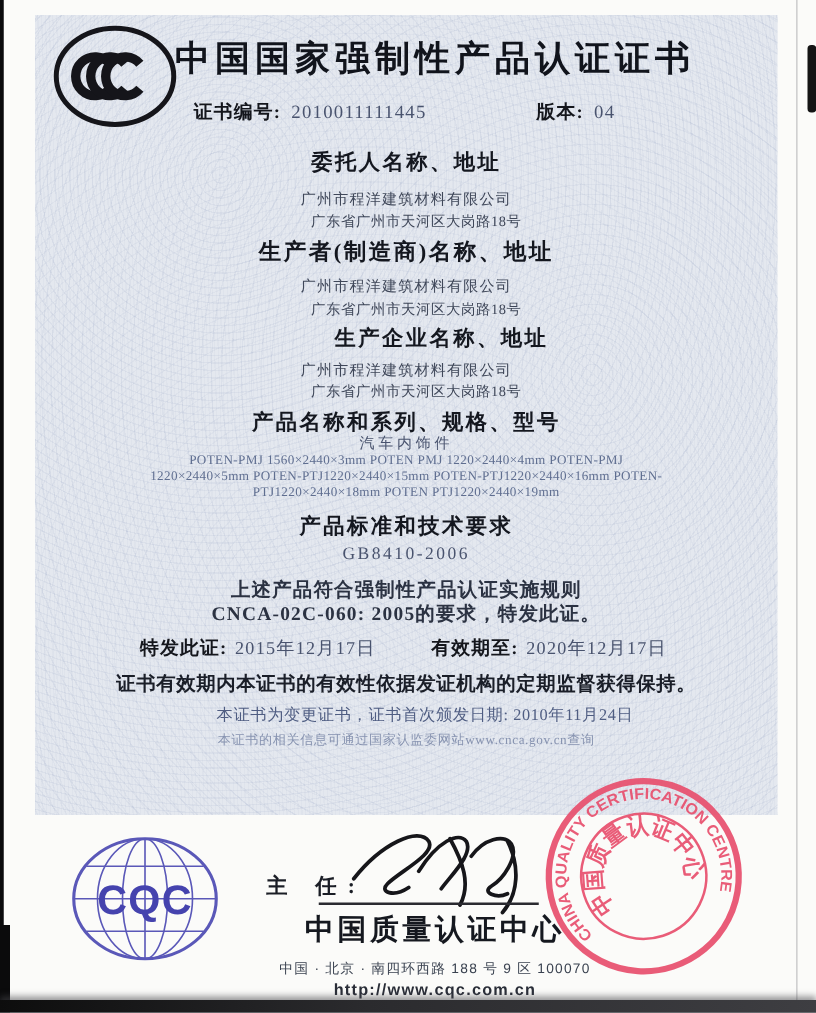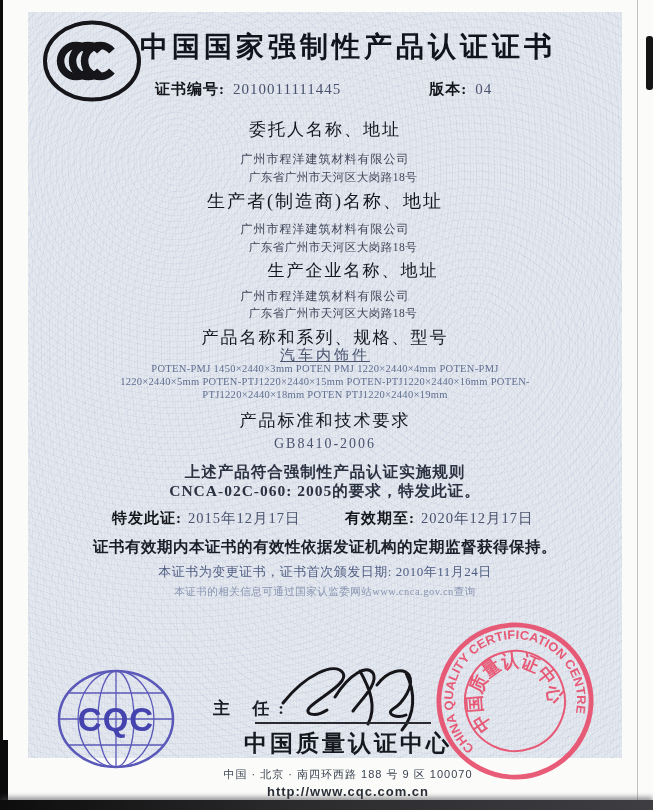--- a/index.html
+++ b/index.html
@@ -9,61 +9,61 @@
     font-family:"Liberation Serif","DejaVu Serif",serif;
   }
   .scan-white{position:absolute;left:3px;top:0;right:0;bottom:10px;background:#fbfbf9;}
   .right-scan-line{position:absolute;left:637px;top:0;height:100%;width:1px;background:rgba(125,125,130,.45);}
   .corner-smudge{position:absolute;right:0;top:36px;width:7px;height:54px;background:#141414;border-radius:3px;}
   .left-strip-bottom{position:absolute;left:0;bottom:0;width:8px;height:70px;background:#0b0b0c;}
   .scan-bottom{position:absolute;left:0;right:0;bottom:0;height:10px;
     background:linear-gradient(to right,#0d0d0d,#2b2b2e 45%,#3e3e42);
     box-shadow:0 -3px 5px rgba(70,70,75,.55);}
   .paper{
-    position:absolute;left:28px;top:12px;width:594px;height:746px;
+    position:absolute;left:28px;top:12px;width:594px;height:640px;
     background-color:#e4e8ef;
     background-image:
       repeating-radial-gradient(circle at 25% 20%, rgba(140,155,190,.11) 0 1px, rgba(0,0,0,0) 1px 6px),
       repeating-radial-gradient(circle at 75% 45%, rgba(140,155,190,.10) 0 1px, rgba(0,0,0,0) 1px 8px),
       repeating-radial-gradient(circle at 45% 80%, rgba(140,155,190,.08) 0 1px, rgba(0,0,0,0) 1px 7px),
       repeating-linear-gradient(88deg, rgba(120,135,175,.05) 0 1px, rgba(0,0,0,0) 1px 3px);
   }
   .row{position:absolute;left:0;width:100%;text-align:center;}
   .ccc-logo{position:absolute;left:12px;top:6px;width:104px;height:86px;}
   .title{top:16px;left:90px;width:460px;font-size:28px;font-weight:bold;letter-spacing:4px;color:#11141c;}
   .cert-row{position:absolute;top:68px;left:127px;font-size:15px;white-space:nowrap;}
   .lbl{font-weight:bold;color:#14161c;letter-spacing:1px;text-align:right;}
   .typed{color:#49536e;letter-spacing:1px;}
   .cert-row .typed{margin-left:8px;}
   .cert-row .ver{margin-left:88px;}
-  .heading{font-weight:normal;font-size:17px;color:#14171f;letter-spacing:2px;}
+  .heading{font-weight:bold;font-size:17px;color:#14171f;letter-spacing:2px;}
   .h-applicant{top:106px;}
   .n-applicant{top:139px;}
   .a-applicant{top:158px;}
   .h-manufacturer{top:177px;font-size:18px;}
   .n-manufacturer{top:209px;}
   .a-manufacturer{top:228px;}
   .h-factory{top:247px;margin-left:28px;}
   .n-factory{top:276px;}
   .a-factory{top:294px;}
   .h-product{top:314px;}
-  .p-name{top:334px;font-size:15px;letter-spacing:3px;text-decoration:underline;}
+  .p-name{top:334px;font-size:12px;letter-spacing:3px;}
   .models{top:350px;left:37px;width:520px;font-size:10.5px;line-height:13px;color:#5f6e90;letter-spacing:.3px;}
   .h-standard{top:397px;}
   .v-standard{top:424px;font-size:14px;letter-spacing:2px;}
   .stmt1{top:450px;font-size:15.5px;font-weight:600;color:#2b3242;letter-spacing:1px;}
   .stmt2{top:469px;font-size:15.5px;font-weight:600;color:#2b3242;letter-spacing:1px;}
   .orgname{font-size:12px;color:#3f4759;letter-spacing:1px;}
   .orgaddr{font-size:11.5px;color:#3f4759;letter-spacing:.5px;margin-left:8px;}
   .dates{position:absolute;top:497px;left:0;width:100%;height:20px;}
   .date-issue{position:absolute;left:84px;font-size:15px;white-space:nowrap;}
   .date-expiry{position:absolute;left:317px;font-size:15px;white-space:nowrap;}
   .dates .typed{font-size:14.5px;margin-left:6px;}
   .note1{top:525px;font-size:15.5px;font-weight:bold;color:#1a1e28;letter-spacing:.5px;}
-  .note2{top:551px;font-size:13px;color:#4f5d82;letter-spacing:.5px;}
+  .note2{top:551px;font-size:13px;color:#4f5d82;letter-spacing:.5px;padding-left:15px;}
   .note3{top:573px;font-size:10.5px;color:#8793b0;letter-spacing:.5px;}
   .cqc-logo{position:absolute;left:27px;top:655px;width:122px;height:104px;}
   .director{position:absolute;left:185px;top:685px;font-size:17px;font-weight:bold;color:#1a1d25;letter-spacing:9px;font-family:Liberation Serif, serif;}
   .signature{position:absolute;left:237px;top:633px;width:178px;height:92px;}
   .sig-line{position:absolute;left:227px;top:710px;width:176px;border-bottom:2px solid #2a2a30;}
   .org{top:716px;left:90px;width:460px;font-size:23px;font-weight:bold;color:#15181f;letter-spacing:3px;
        font-family:"Liberation Sans","DejaVu Sans",sans-serif;}
   .addr{top:755px;left:90px;width:460px;font-size:11px;color:#3a4250;letter-spacing:1px;
        font-family:"Liberation Sans","DejaVu Sans",sans-serif;}
   .url{top:772px;left:90px;width:460px;font-size:13px;font-weight:bold;color:#2a2e38;letter-spacing:1px;
@@ -100,21 +100,21 @@
   <div class="row orgname n-manufacturer">广州市程洋建筑材料有限公司</div>
   <div class="row orgaddr a-manufacturer">广东省广州市天河区大岗路18号</div>
 
   <div class="row heading h-factory">生产企业名称、地址</div>
   <div class="row orgname n-factory">广州市程洋建筑材料有限公司</div>
   <div class="row orgaddr a-factory">广东省广州市天河区大岗路18号</div>
 
   <div class="row heading h-product">产品名称和系列、规格、型号</div>
   <div class="row typed p-name">汽车内饰件</div>
   <div class="row models">
-    <div>POTEN-PMJ 1450×2440×3mm POTEN PMJ 1220×2440×4mm POTEN-PMJ</div>
+    <div>POTEN-PMJ 1560×2440×3mm POTEN PMJ 1220×2440×4mm POTEN-PMJ</div>
     <div>1220×2440×5mm POTEN-PTJ1220×2440×15mm POTEN-PTJ1220×2440×16mm POTEN-</div>
     <div>PTJ1220×2440×18mm POTEN PTJ1220×2440×19mm</div>
   </div>
 
   <div class="row heading h-standard">产品标准和技术要求</div>
   <div class="row typed v-standard">GB8410-2006</div>
 
   <div class="row stmt1">上述产品符合强制性产品认证实施规则</div>
   <div class="row stmt2">CNCA-02C-060: 2005的要求，特发此证。</div>
 

